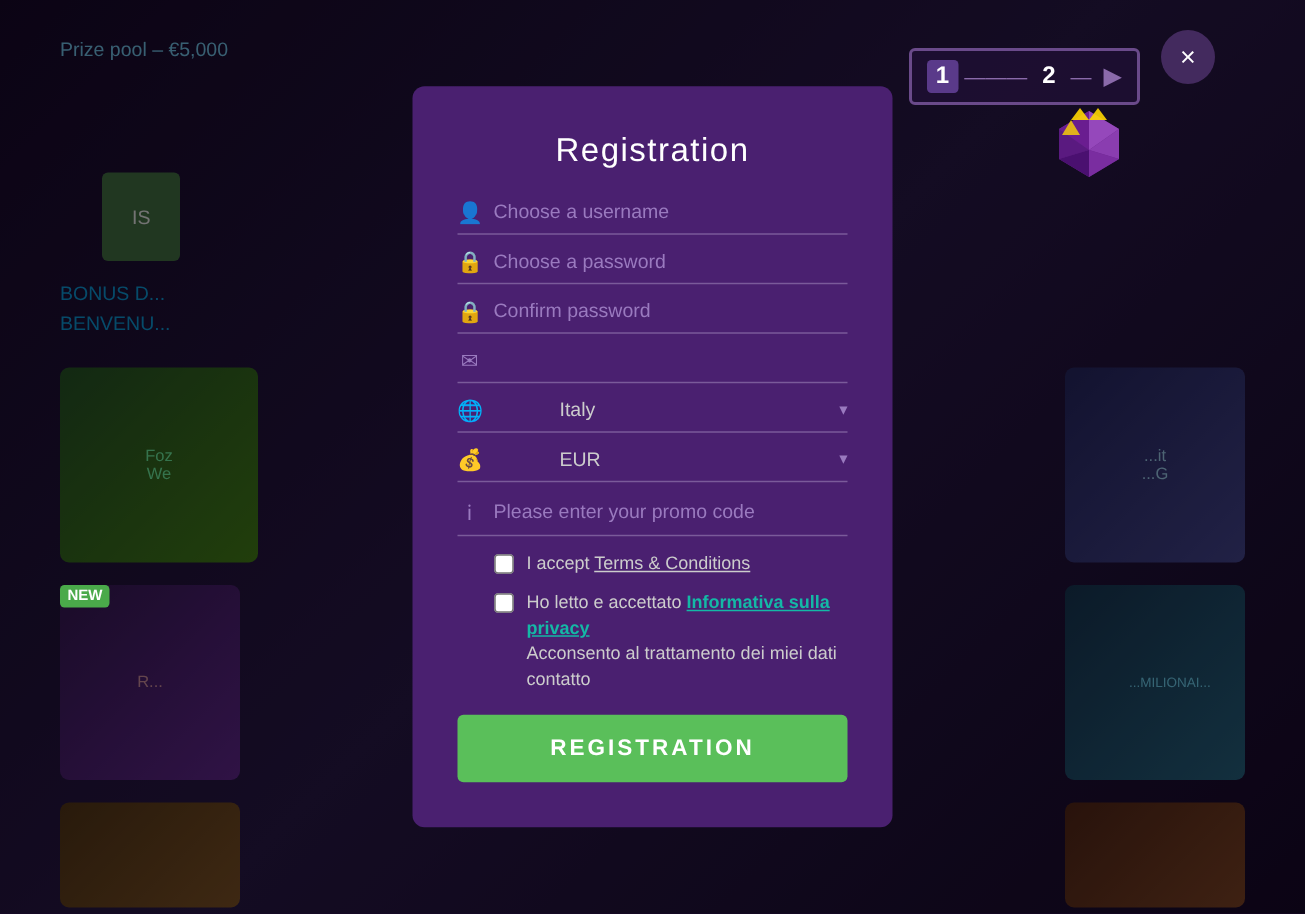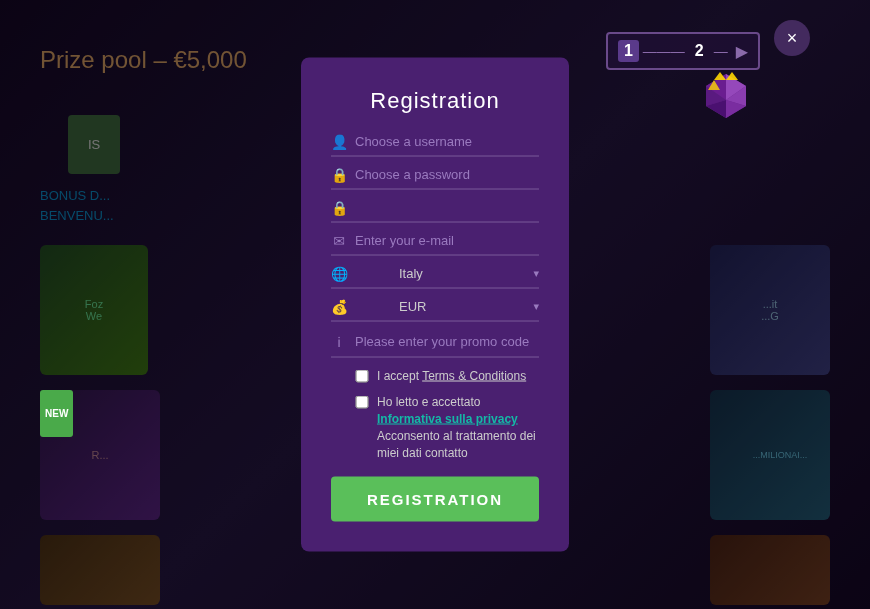--- a/index.html
+++ b/index.html
@@ -25,42 +25,41 @@
     .bg-content {
       position: absolute;
       inset: 0;
       z-index: 1;
       display: flex;
       align-items: flex-start;
       padding: 25px 40px;
     }
 
     .prize-text {
-      color: #fdba74;
-      font-size: 24px;
-      margin-top: 21px;
+      color: #7dd3fc;
+      font-size: 13px;
     }
 
     
     .modal-backdrop {
       position: absolute;
       inset: 0;
       background: rgba(0,0,0,0.55);
       z-index: 2;
     }
 
     
     .modal {
       position: absolute;
       top: 50%;
       left: 50%;
       transform: translate(-50%, -50%);
       background: #4a2070;
       border-radius: 8px;
-      width: 268px;
+      width: 320px;
       padding: 30px 30px 30px;
       z-index: 10;
     }
 
     .modal-title {
       text-align: center;
       color: #fff;
       font-size: 22px;
       font-weight: normal;
       margin-bottom: 20px;
@@ -235,37 +234,37 @@
     
     .crown-icon {
       position: absolute;
       top: 70px;
       right: 120px;
       z-index: 11;
       text-align: center;
     }
 
     
-    .thumb-tl { position: absolute; left: 40px; top: 245px; width: 108px; height: 130px; background: linear-gradient(135deg, #2a5a2a, #4a8a1a); border-radius: 6px; z-index: 1; }
+    .thumb-tl { position: absolute; left: 40px; top: 245px; width: 132px; height: 130px; background: linear-gradient(135deg, #2a5a2a, #4a8a1a); border-radius: 6px; z-index: 1; }
     .thumb-bl { position: absolute; left: 40px; top: 390px; width: 120px; height: 130px; background: linear-gradient(135deg, #3a1a5a, #6a2a9a); border-radius: 6px; z-index: 1; }
     .thumb-bbl { position: absolute; left: 40px; top: 535px; width: 120px; height: 70px; background: linear-gradient(135deg, #5a3a1a, #8a5a2a); border-radius: 6px; z-index: 1; }
     .thumb-tr { position: absolute; right: 40px; top: 245px; width: 120px; height: 130px; background: linear-gradient(135deg, #2a2a6a, #4a4a9a); border-radius: 6px; z-index: 1; }
     .thumb-mr { position: absolute; right: 40px; top: 390px; width: 120px; height: 130px; background: linear-gradient(135deg, #1a3a5a, #2a6a8a); border-radius: 6px; z-index: 1; }
     .thumb-br { position: absolute; right: 40px; top: 535px; width: 120px; height: 70px; background: linear-gradient(135deg, #5a2a1a, #8a4a2a); border-radius: 6px; z-index: 1; }
 
     
     .new-badge {
       position: absolute;
       left: 40px;
       top: 390px;
       background: #4aaa4a;
       color: #fff;
       font-size: 10px;
       font-weight: bold;
-      padding: 18px 5px;
+      padding: 2px 5px;
       border-radius: 3px;
       z-index: 3;
     }
 
     
     .bonus-text {
       position: absolute;
       left: 40px;
       top: 186px;
       color: #0ea5e9;
@@ -369,26 +368,26 @@
 
   
   <div class="form-field">
     <span class="field-icon">🔒</span>
     <input type="password" placeholder="Choose a password" style="">
   </div>
 
   
   <div class="form-field">
     <span class="field-icon">🔒</span>
+    <input type="password" placeholder="Confirm password" style="">
   </div>
 
   
   <div class="form-field">
     <span class="field-icon">✉</span>
-    <input type="email" placeholder="Enter your e-mail" style="">
   </div>
 
   
   <div class="form-field">
     <span class="field-icon">🌐</span>
     <div class="select-wrapper">
       <select style="flex:1;">
         <option>Italy</option>
         <option>Germany</option>
         <option>France</option>

